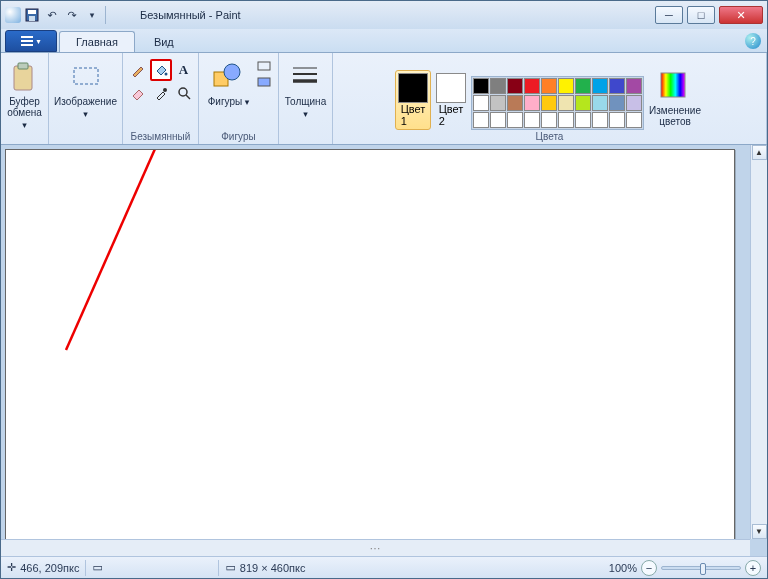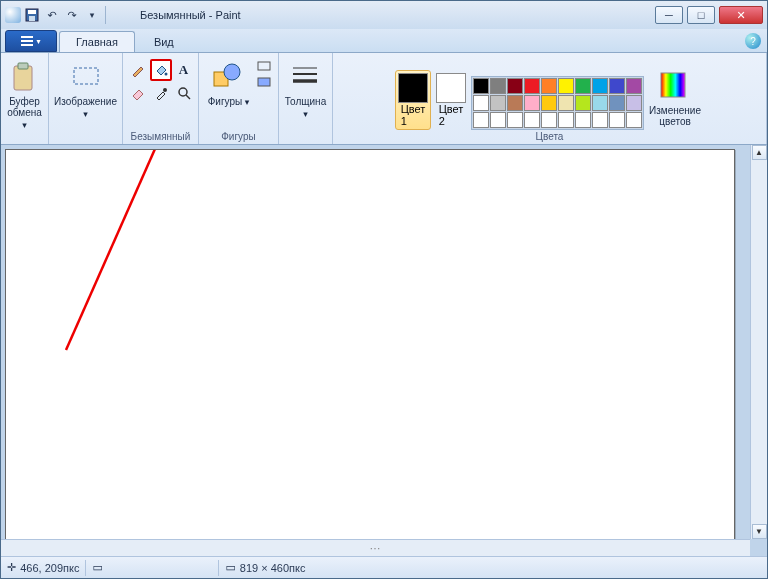--- a/index.html
+++ b/index.html
@@ -316,15 +316,23 @@
     <div class="cell" style="width:120px">
       <span>▭</span>
       <span></span>
     </div>
     <div class="sep"></div>
     <div class="cell">
       <span>▭</span>
       <span>819 × 460пкс</span>
     </div>
     <div class="spacer"></div>
+    <div class="cell">
+      <span>100%</span>
+      <div class="zoom-btn">−</div>
+      <div class="slider">
+          <div class="thumb"></div>
+        </div>
+      <div class="zoom-btn">+</div>
+    </div>
   </div>
 
 </div>
 
 </body></html>

